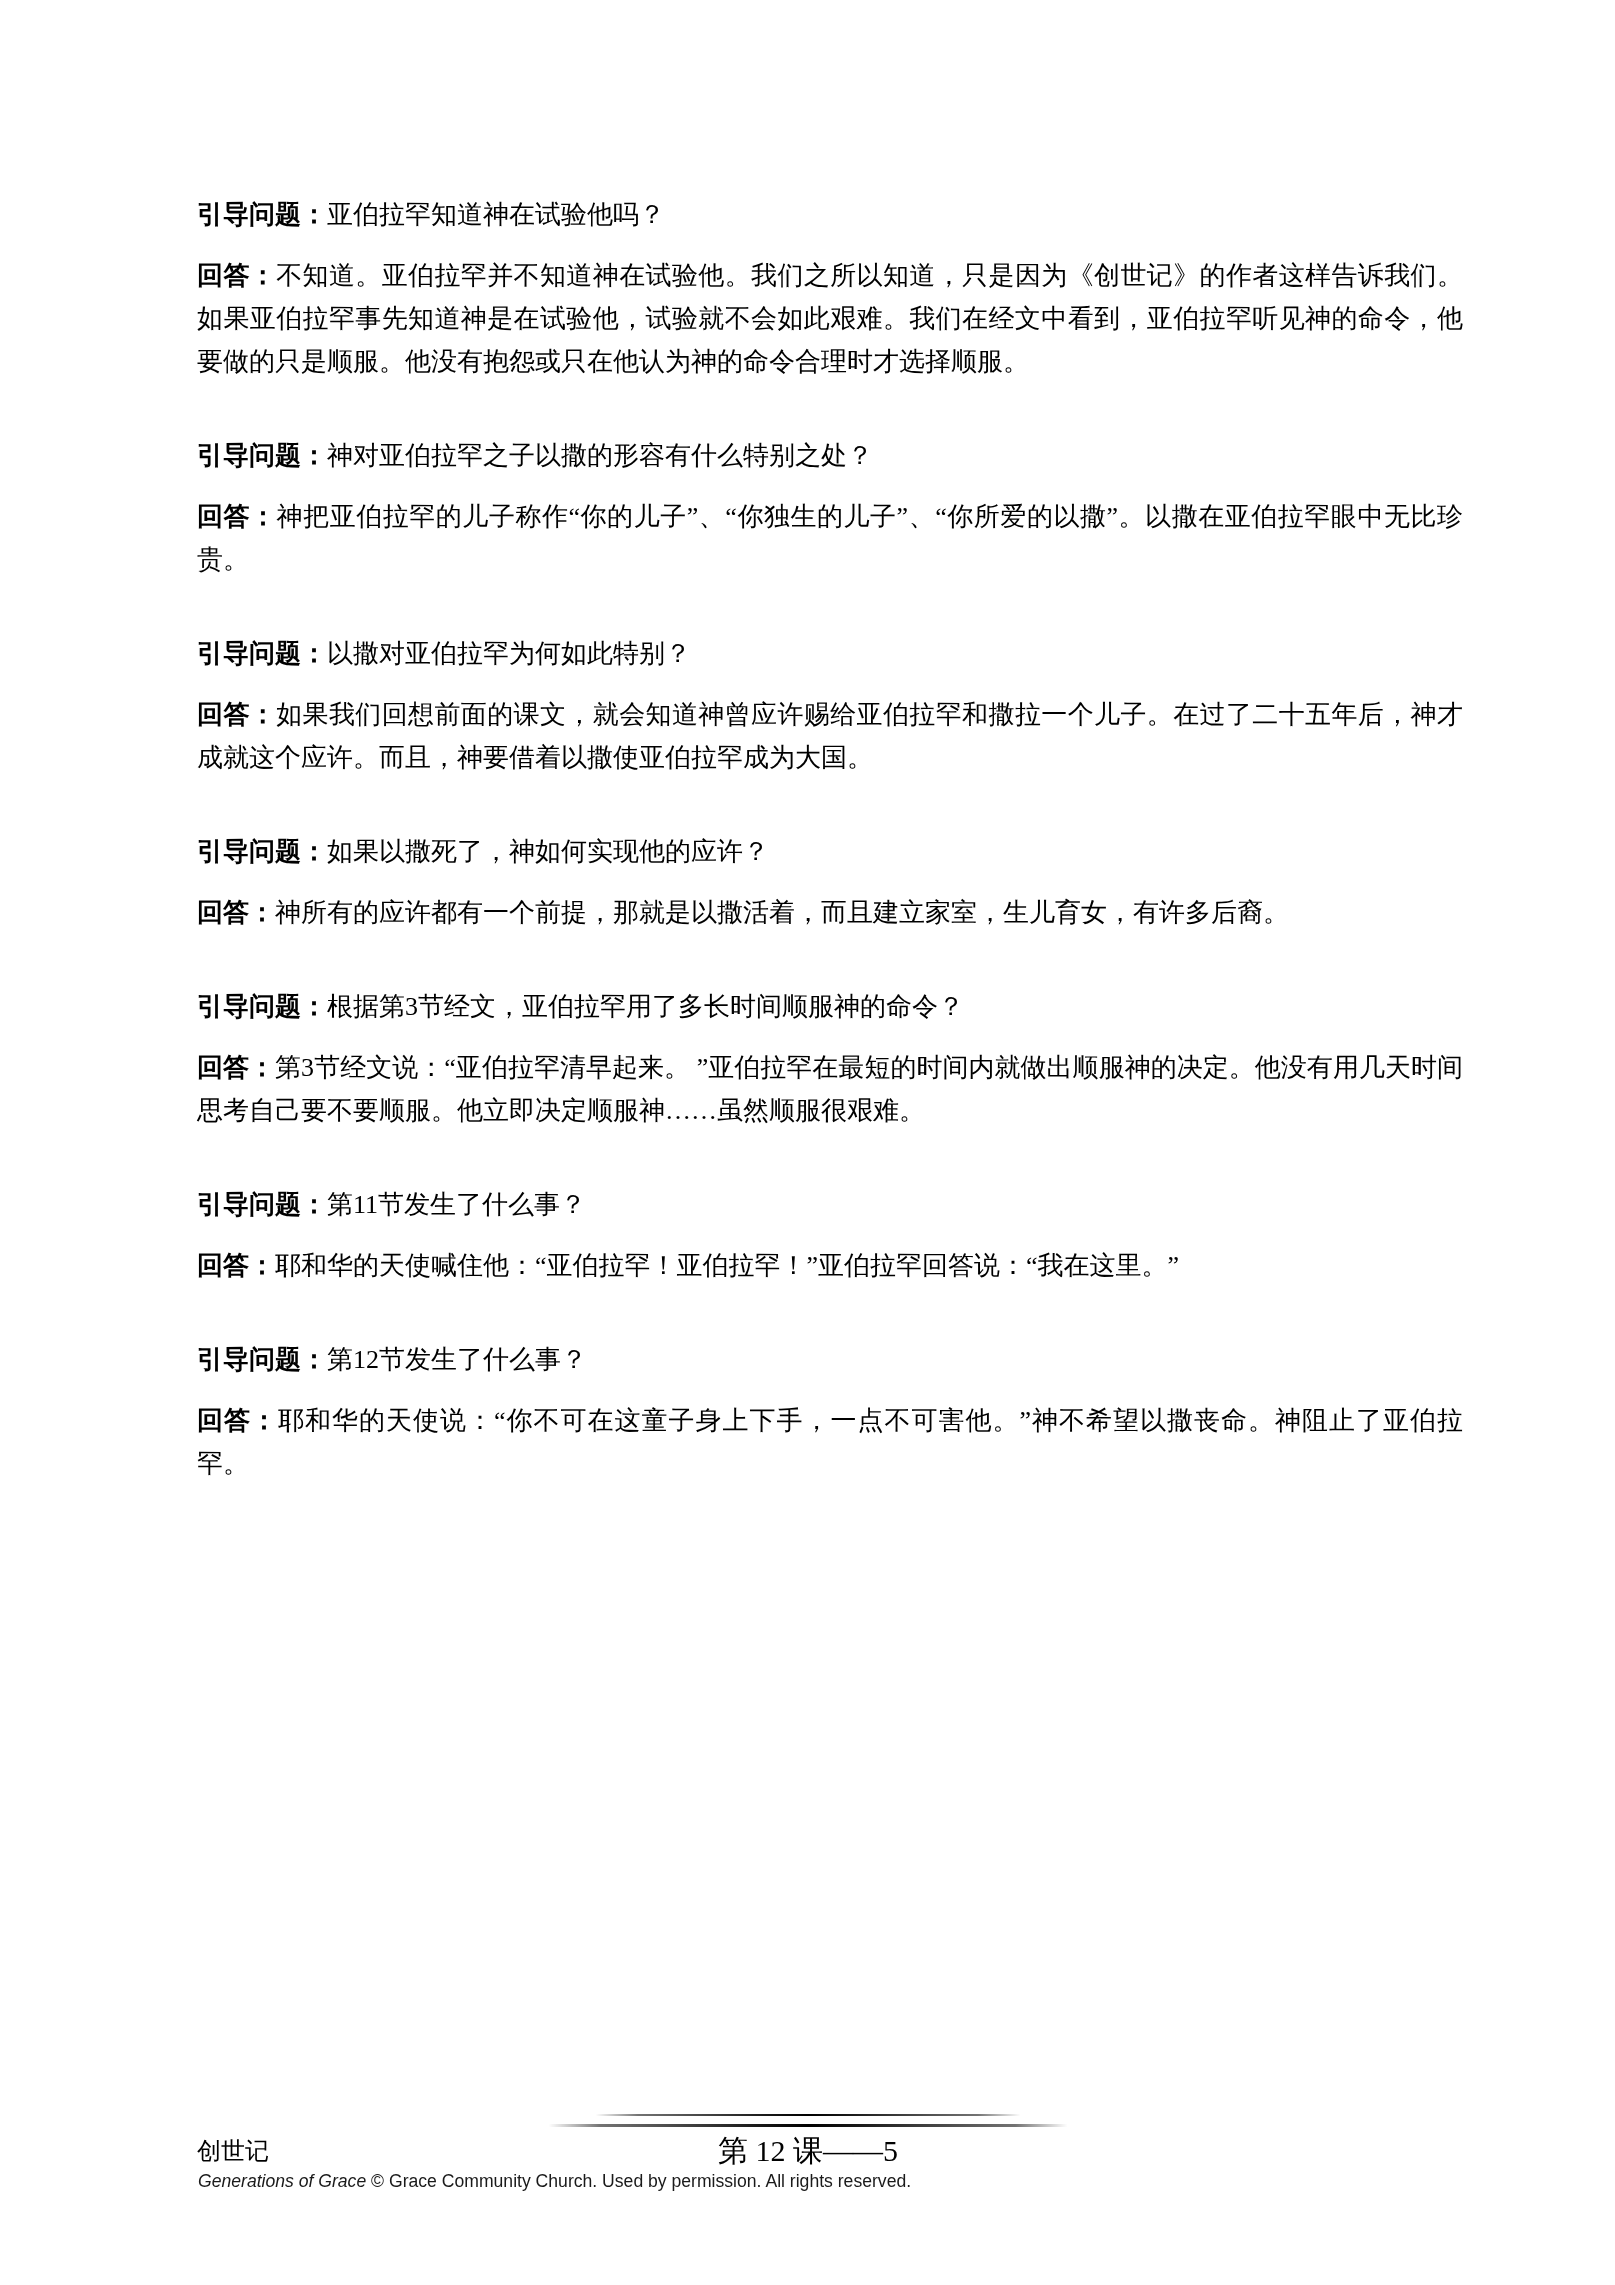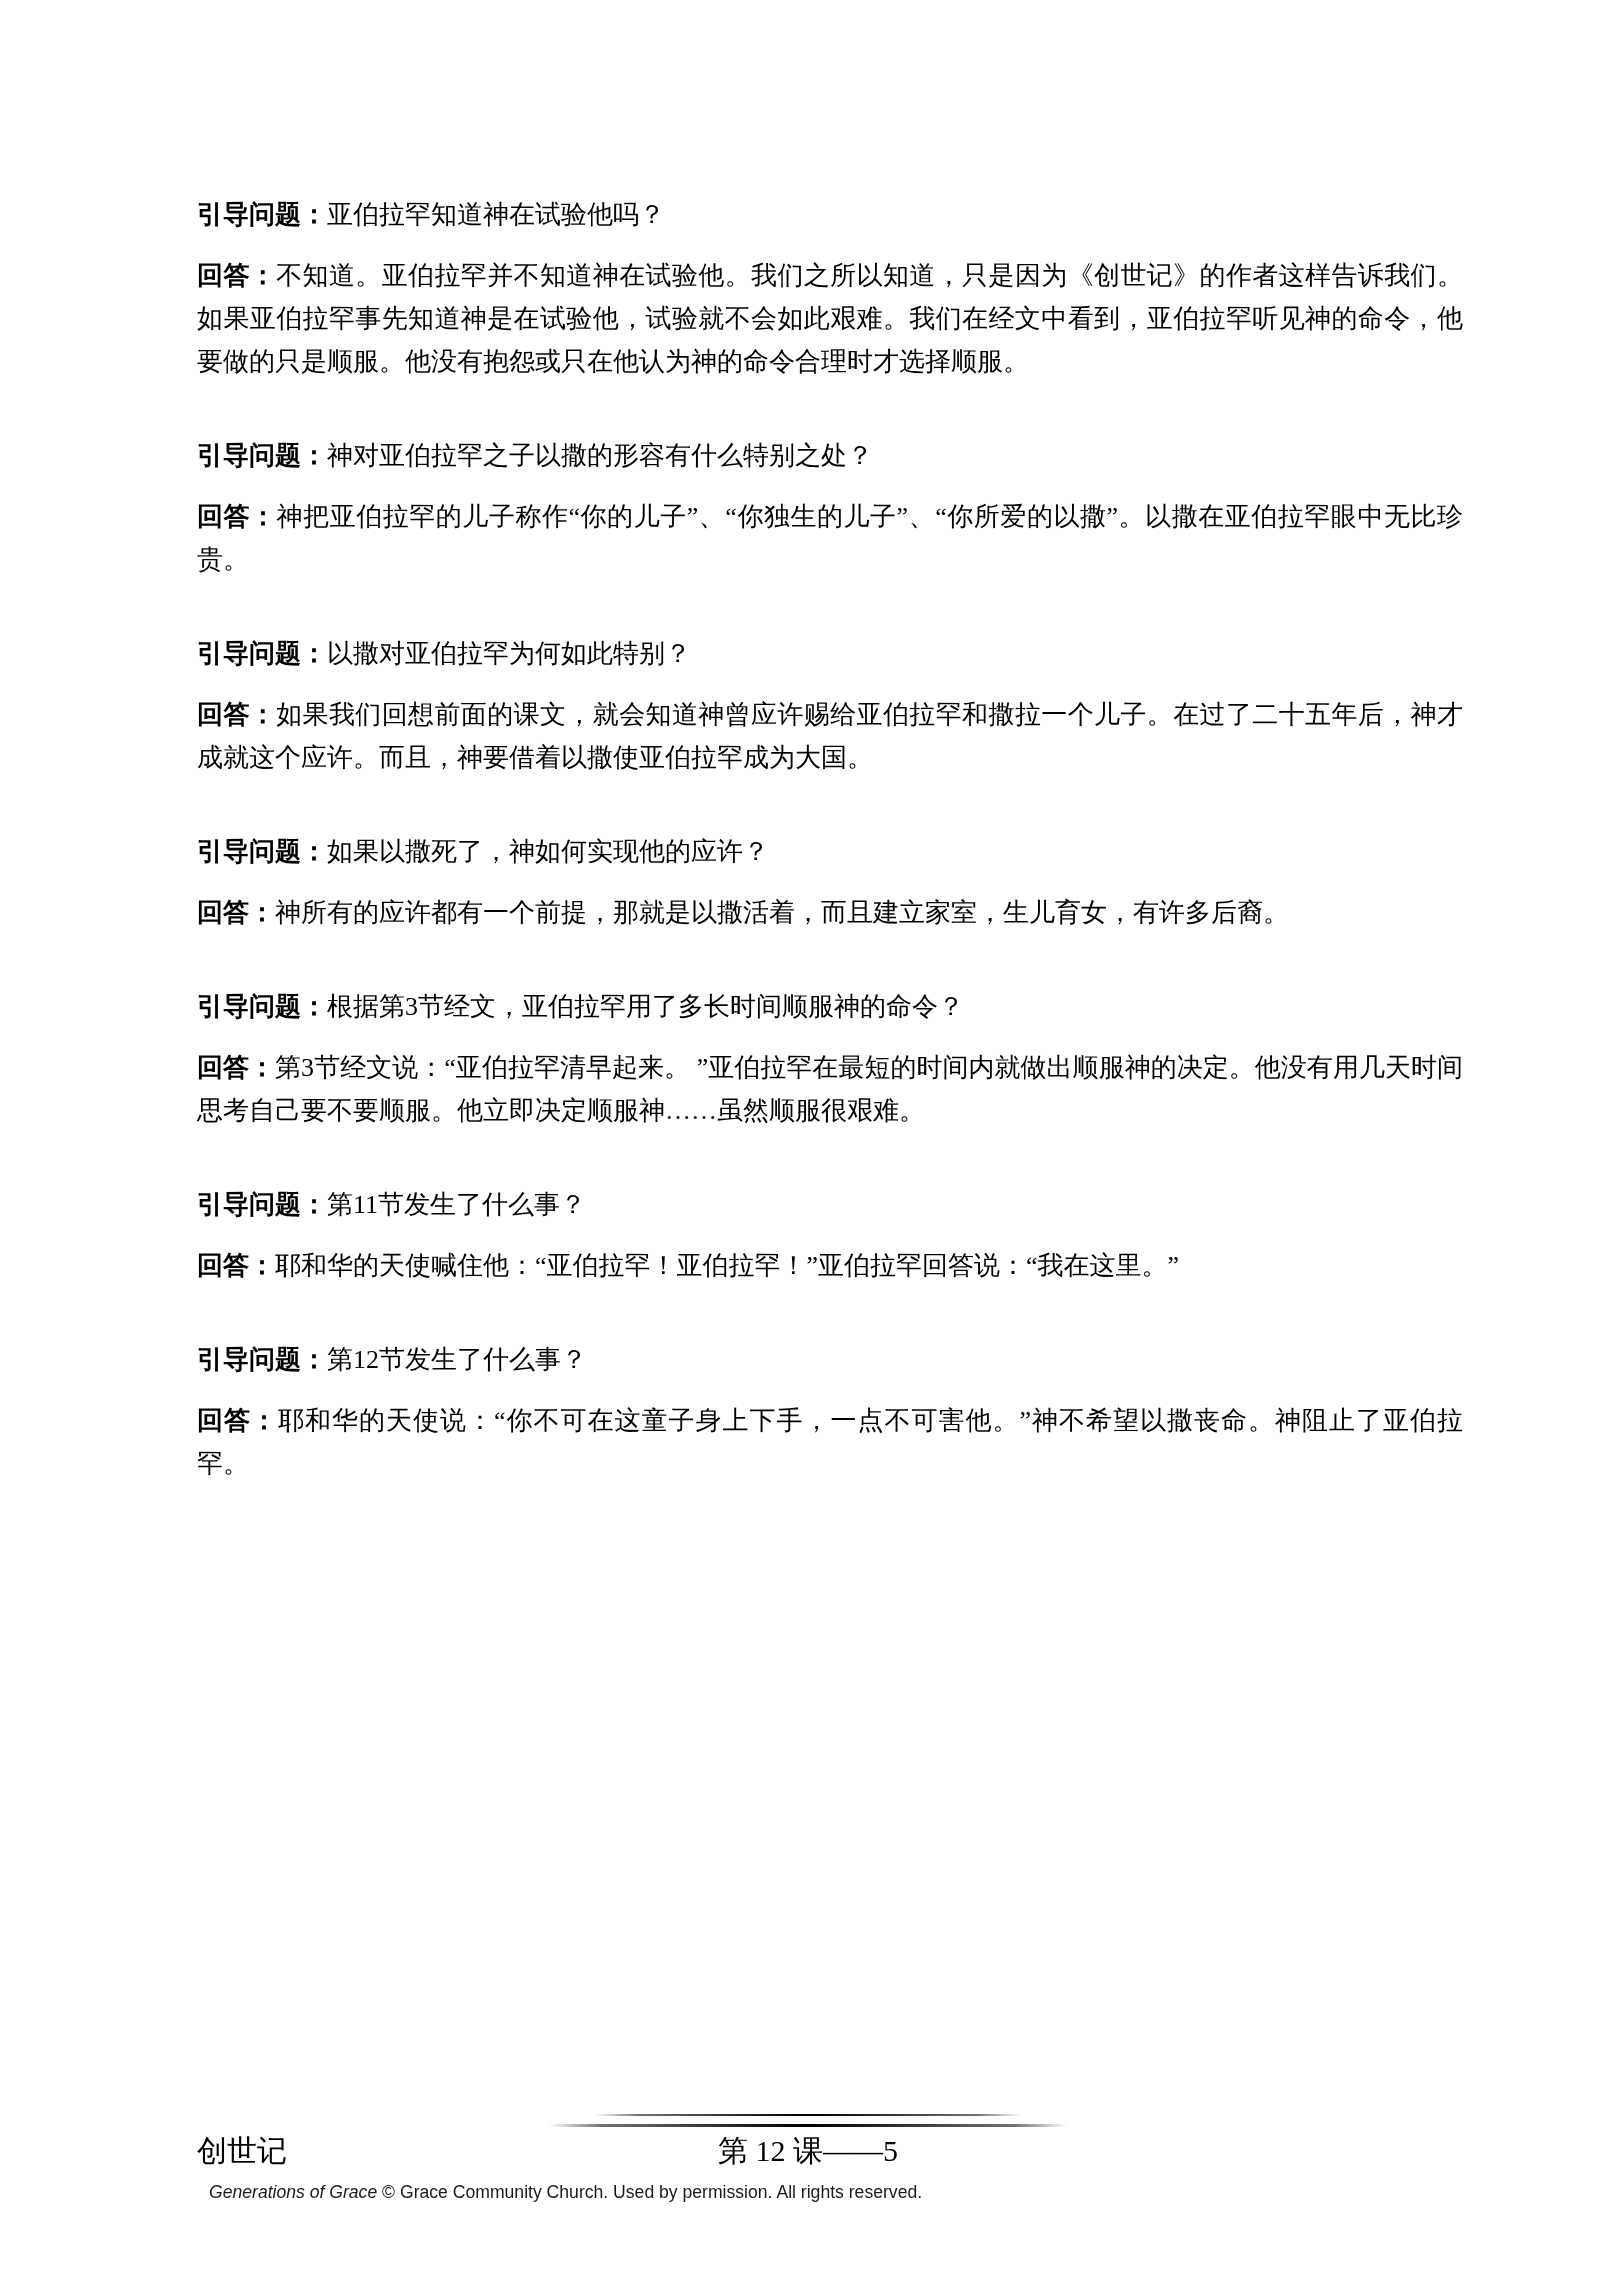--- a/index.html
+++ b/index.html
@@ -39,37 +39,37 @@
       rgba(0,0,0,0) 0%, rgba(0,0,0,0.55) 10%,
       rgba(0,0,0,0.9) 40%, #000 50%, rgba(0,0,0,0.9) 60%,
       rgba(0,0,0,0.55) 90%, rgba(0,0,0,0) 100%);
   }
   .rule-top    { top: 2114px; width: 425px; height: 1.8px; }
   .rule-bottom { top: 2124px; width: 519px; height: 2.7px; }
   .footer-book {
     position: absolute;
     left: 197px;
     top: 2131px;
-    font-size: 30px;
+    font-size: 24px;
     line-height: 40px;
   }
   .footer-page {
     position: absolute;
     left: 50%;
     transform: translateX(-50%);
     top: 2131px;
     font-size: 30px;
     line-height: 40px;
     white-space: nowrap;
   }
   .copyright {
     position: absolute;
     left: 197px;
     top: 2169px;
-    margin: 12px;
+    margin: 1px;
     font-family: "Liberation Sans", "DejaVu Sans", sans-serif;
     font-size: 17.6px;
     line-height: 22px;
     color: #1a1a1a;
   }
 </style>
 </head>
 <body>
 
 <div class="page">

